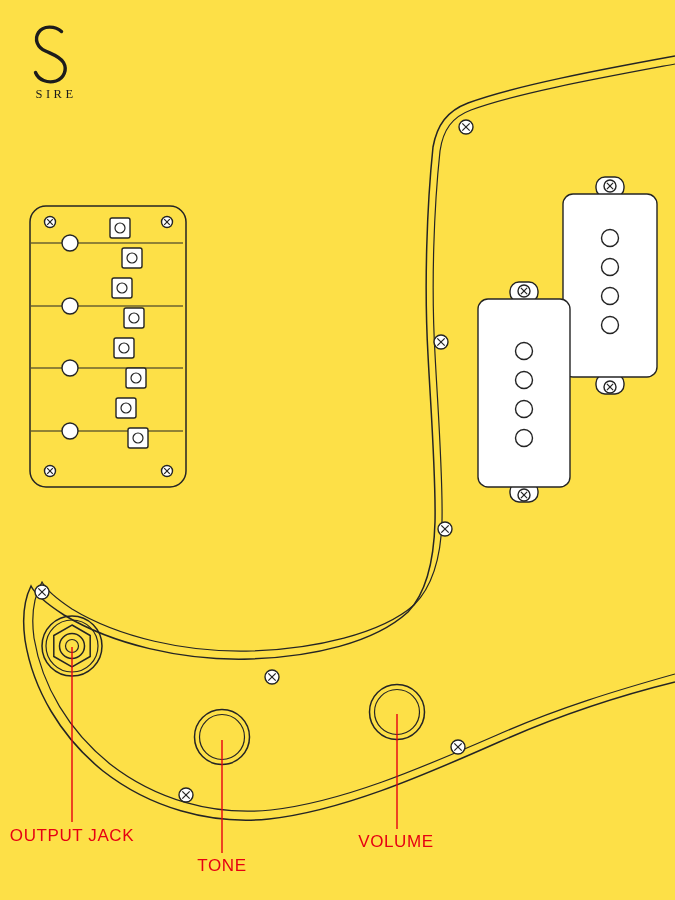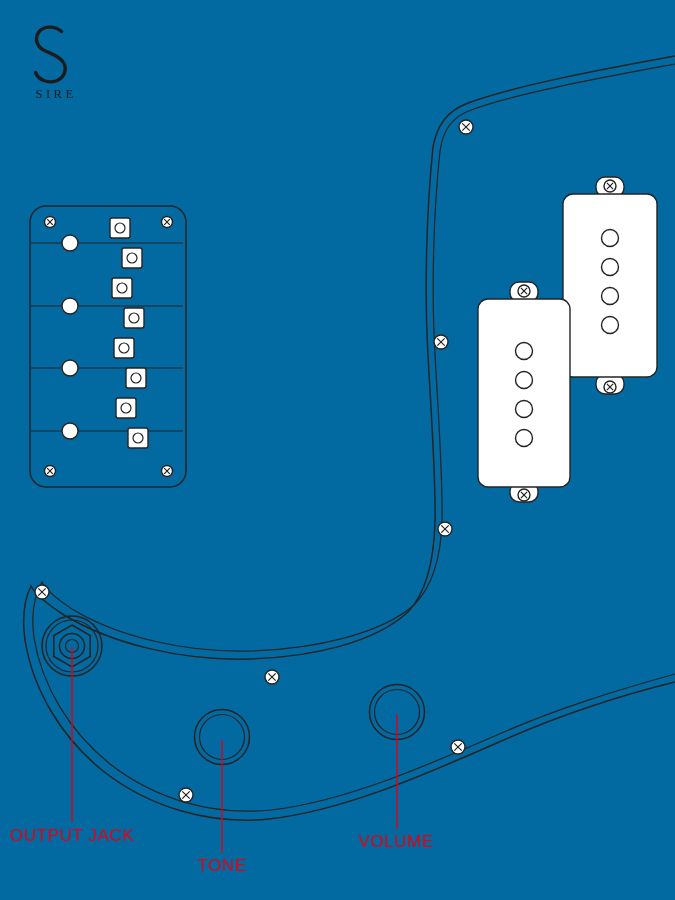--- a/index.html
+++ b/index.html
@@ -1,16 +1,16 @@
 <!DOCTYPE html>
 <html><head>
 <meta charset="utf-8">
 <style>
   html,body{margin:0;padding:0;background:#ffffff;}
-  .stage{position:relative;width:675px;height:900px;background:#0369a1;overflow:hidden;}
+  .stage{position:relative;width:675px;height:900px;background:#fde047;overflow:hidden;}
   svg{display:block;}
   .ln{fill:none;stroke:#242424;stroke-width:1.5;}
   .lt{fill:none;stroke:#242424;stroke-width:1.2;}
   .fw{fill:#ffffff;stroke:#242424;stroke-width:1.4;}
   .callout-label{font-family:"Liberation Sans",sans-serif;font-size:17px;letter-spacing:0.6px;text-anchor:middle;}
   .wordmark{font-family:"Liberation Serif",serif;font-size:12.5px;letter-spacing:3.5px;text-anchor:middle;fill:#1c1c1c;}
 </style>
 </head>
 <body>
 

